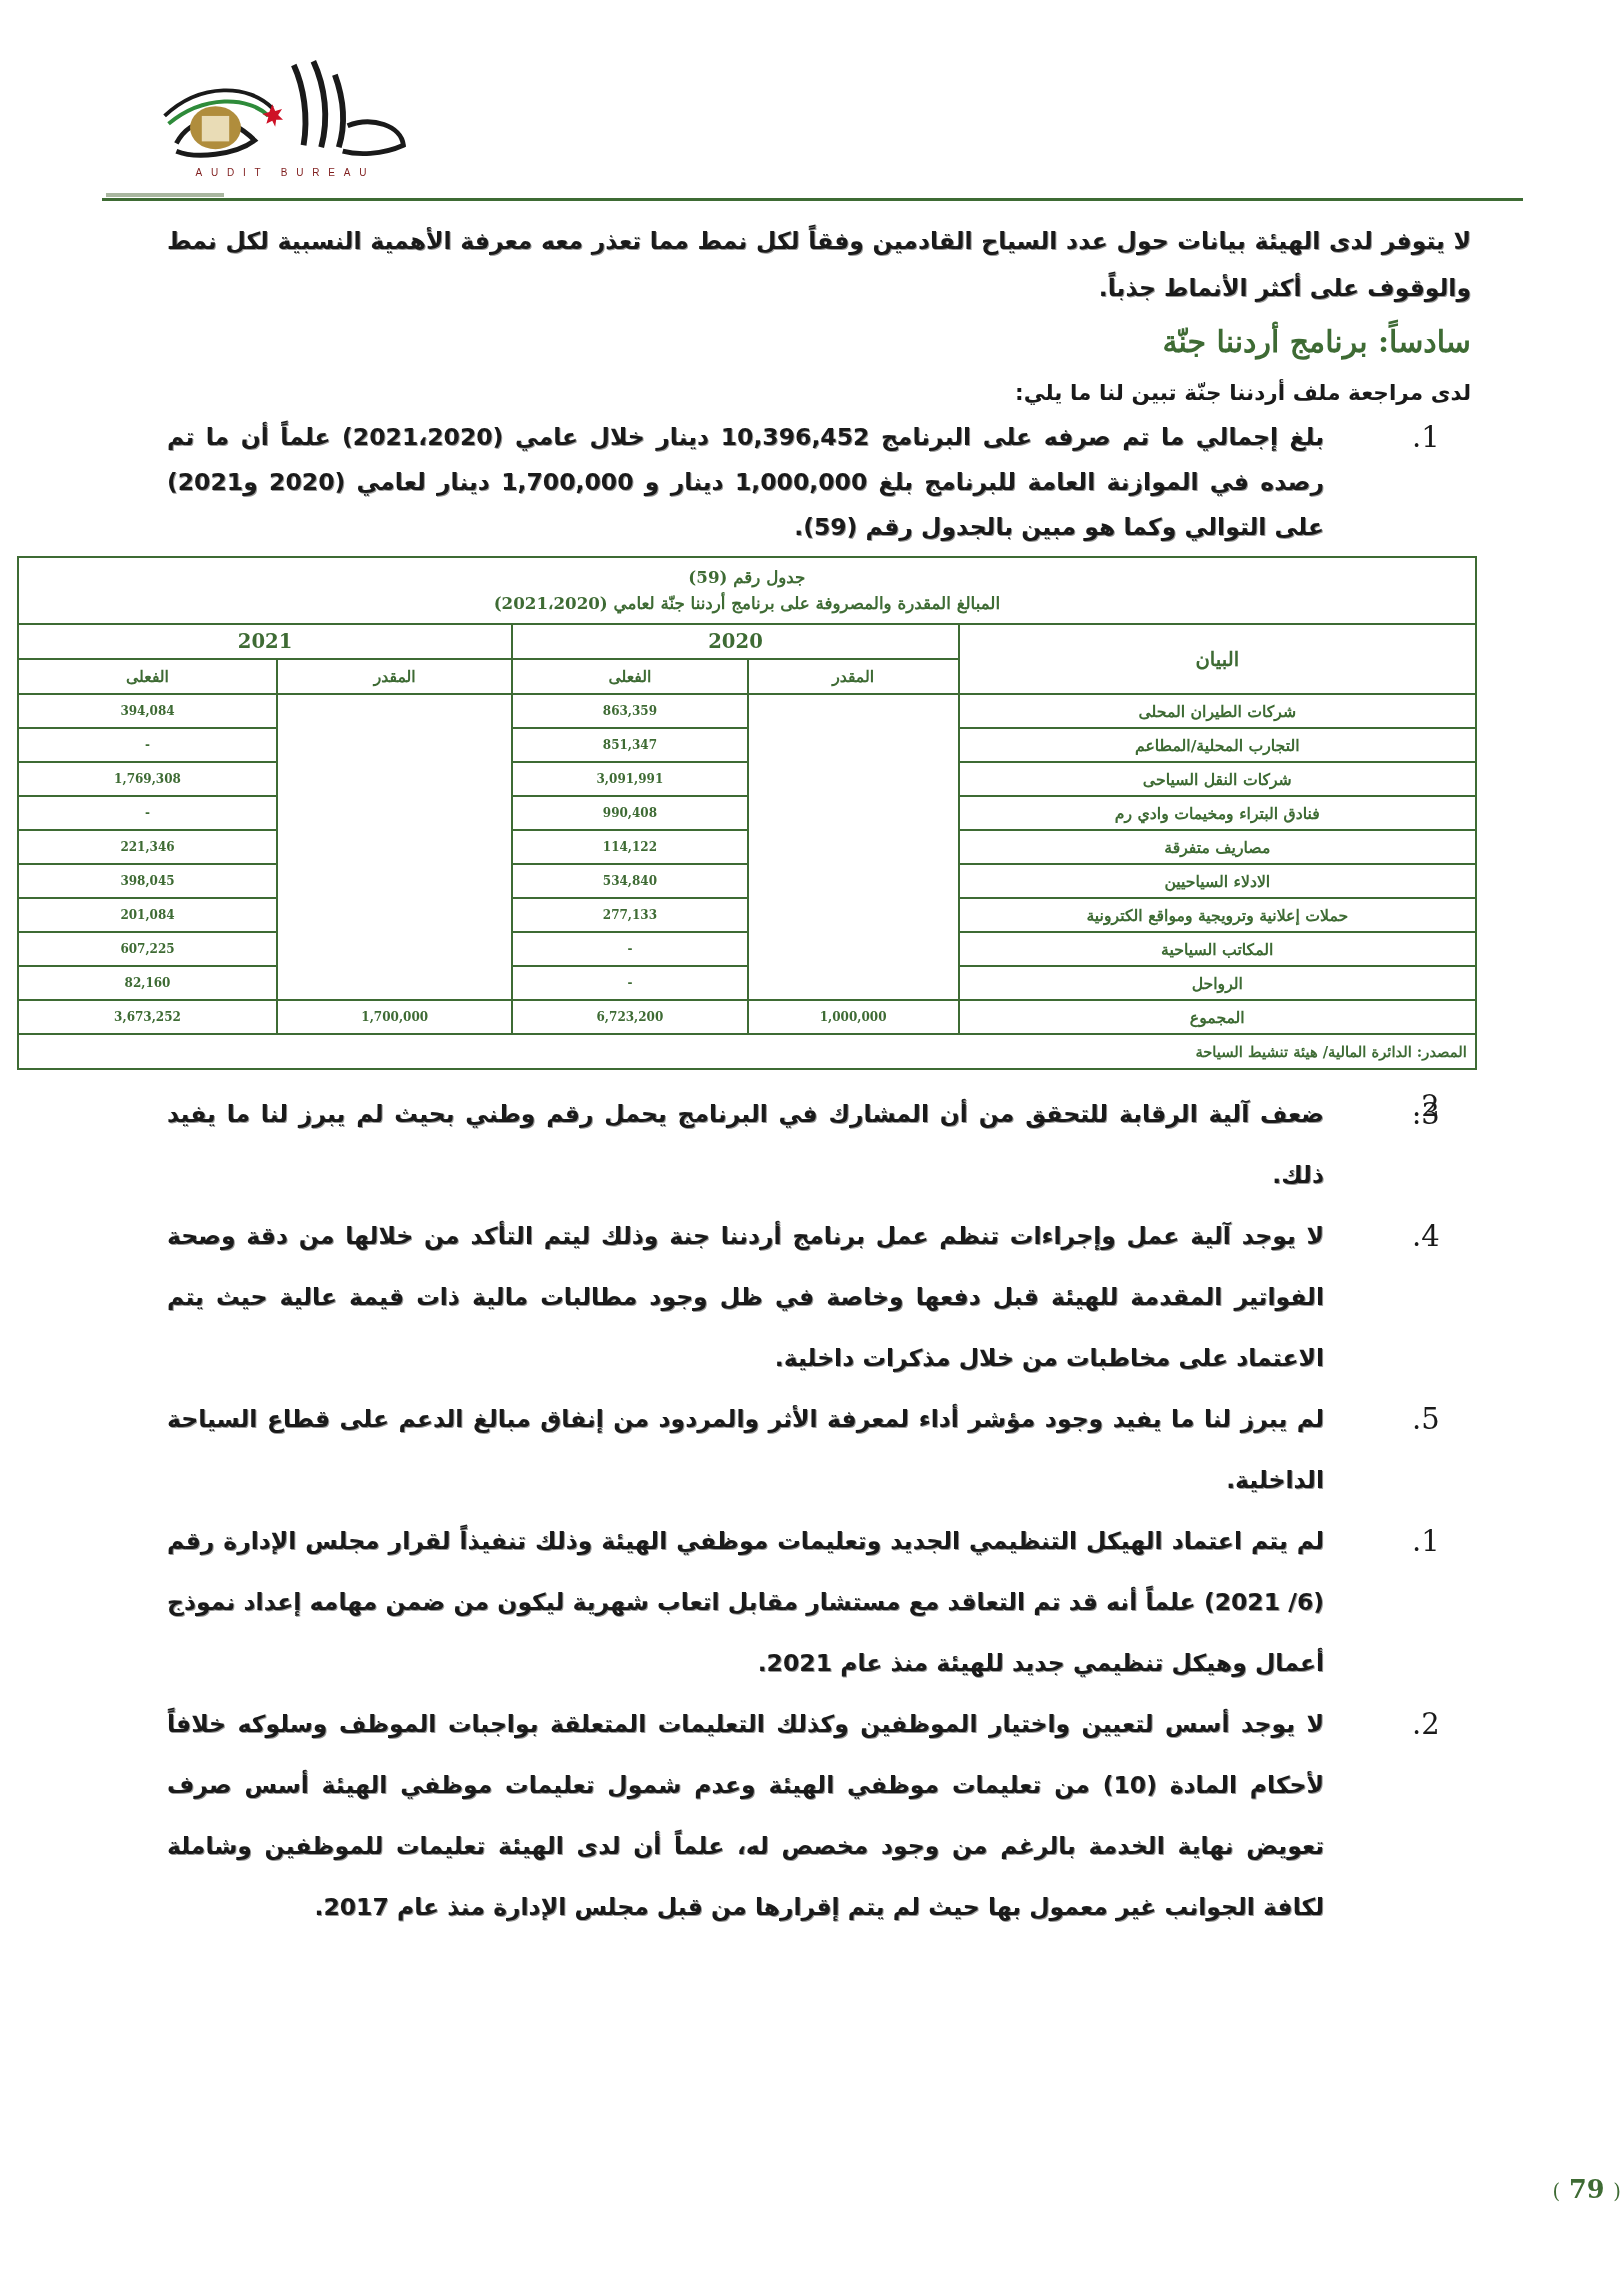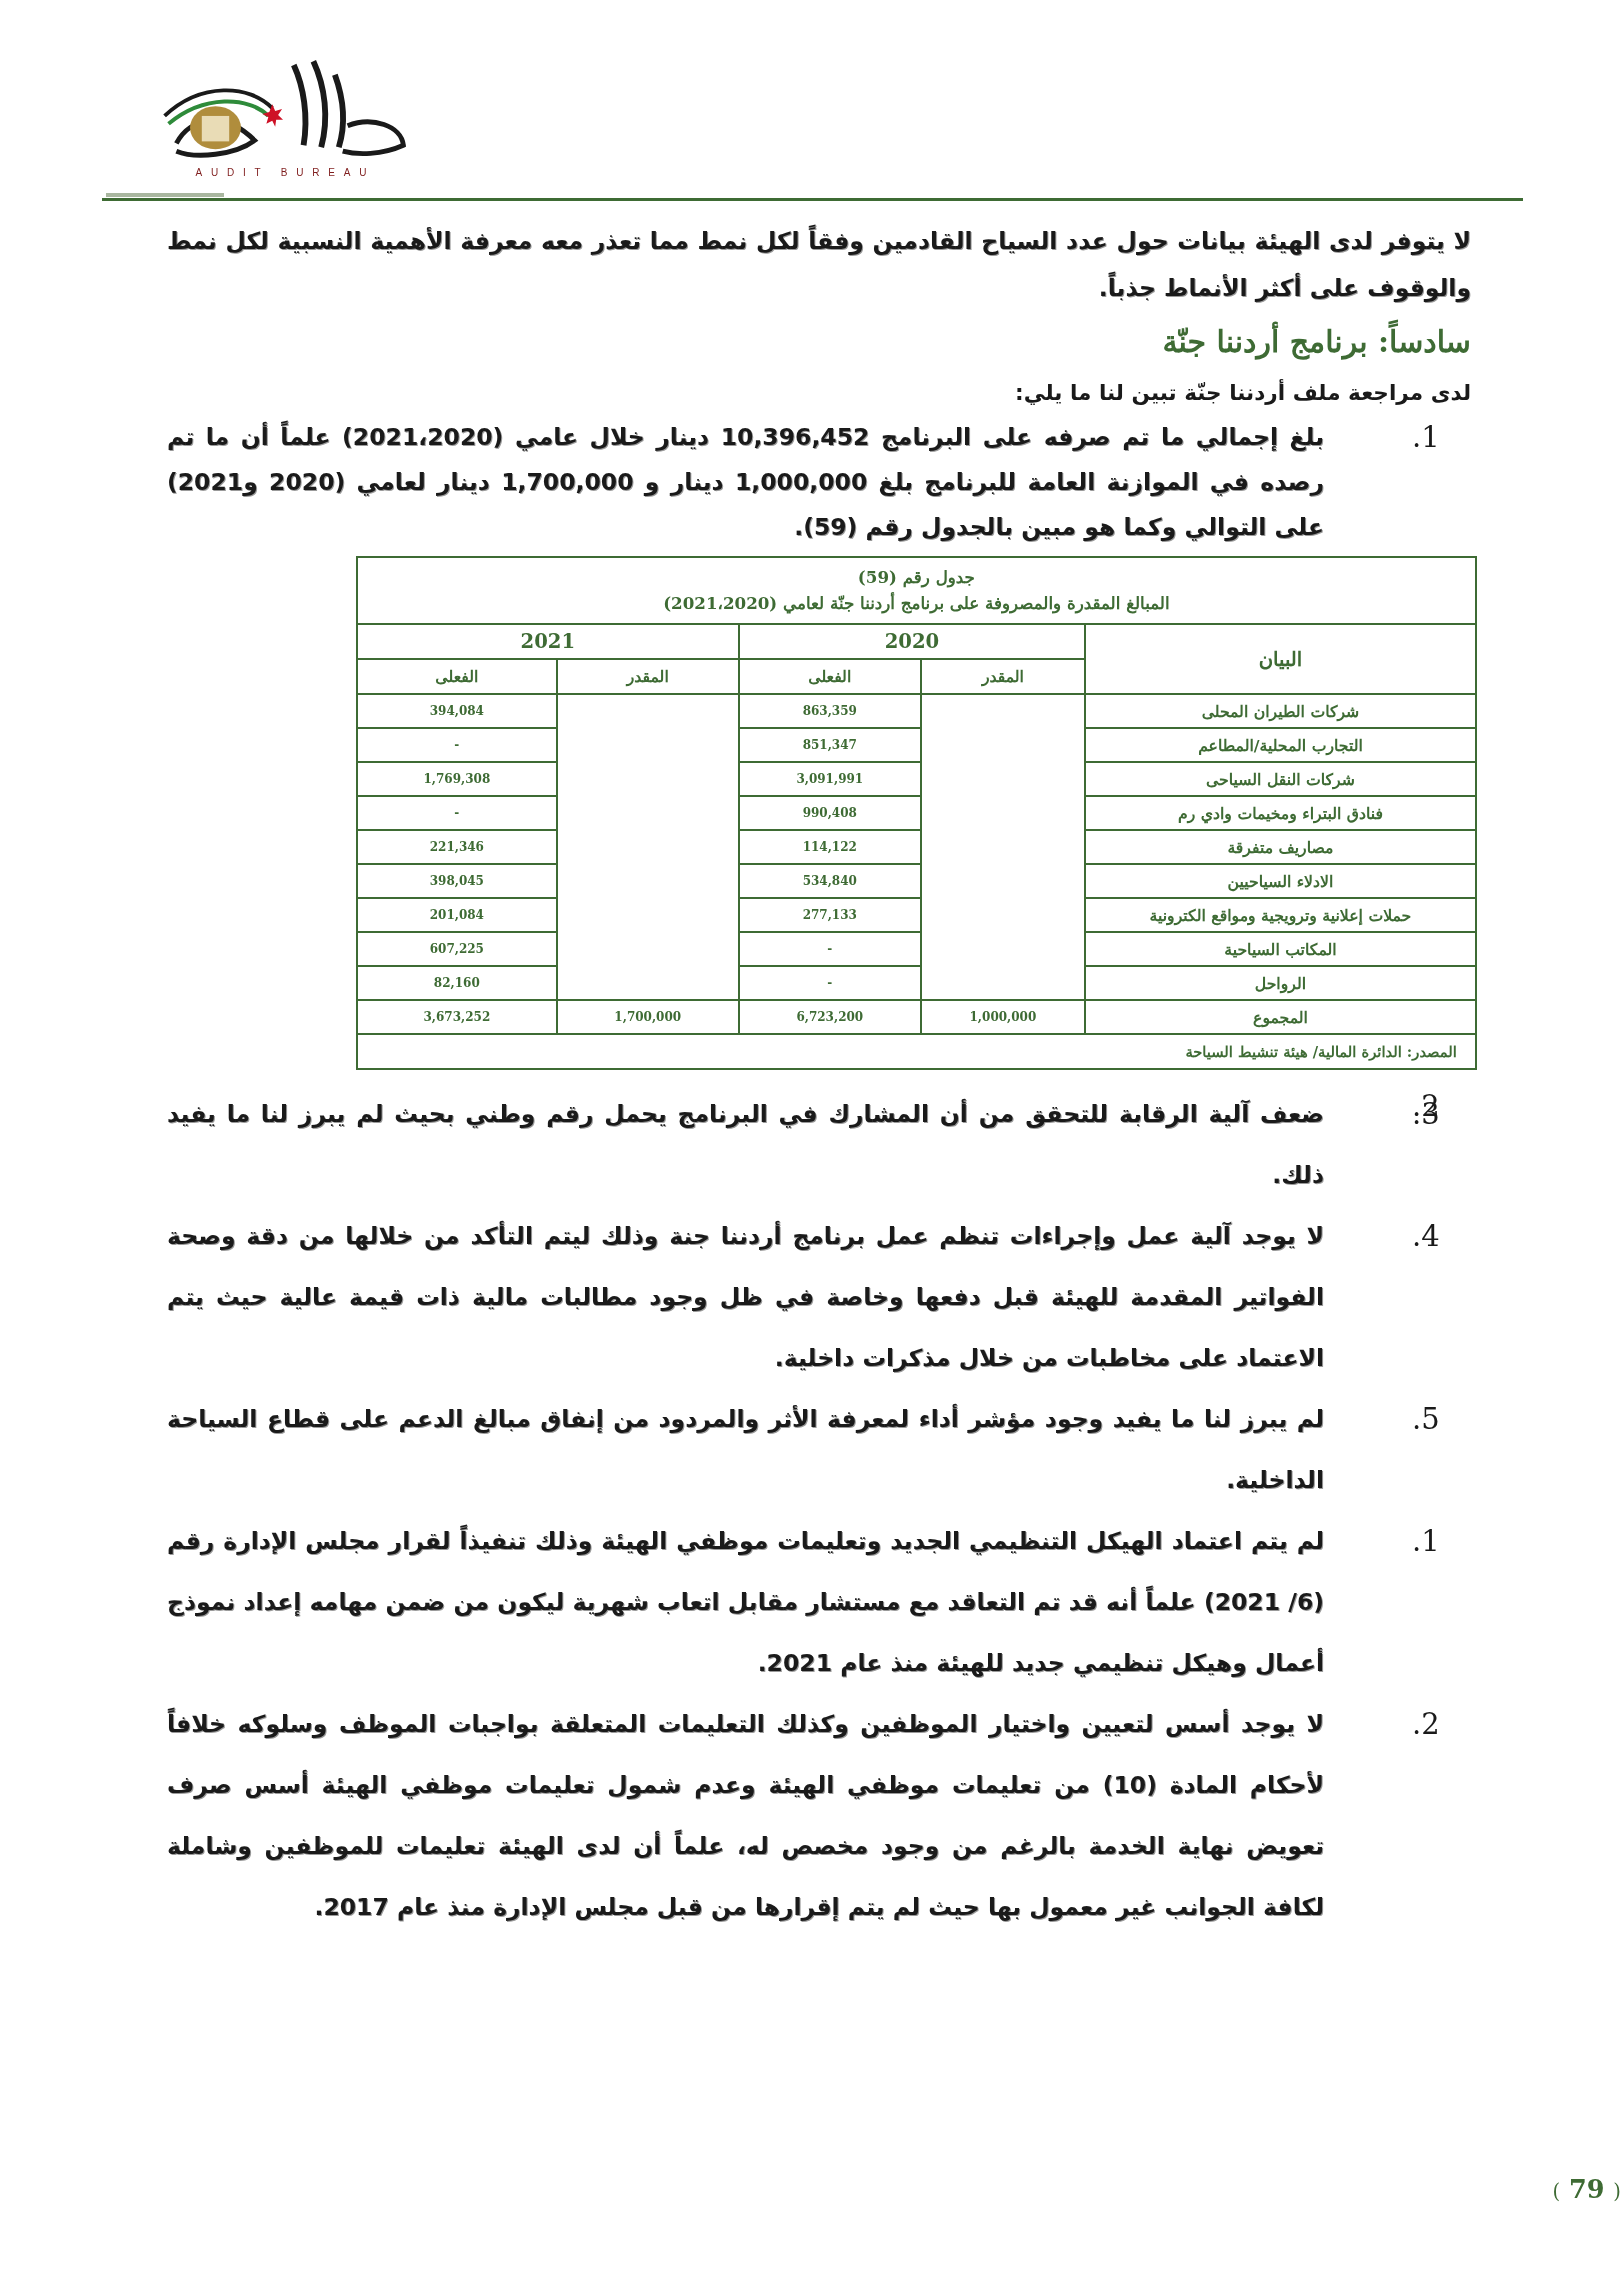--- a/index.html
+++ b/index.html
@@ -57,33 +57,33 @@
     .list-item.loose { line-height: 61px; }
     .item-num {
       position: absolute; right: 0; top: 0; width: 59px; text-align: left;
       font-family: "DejaVu Serif", "Liberation Serif", serif; font-weight: normal;
       font-size: 29px; direction: ltr; text-shadow: none;
     }
     .item-num::before { content: "."; }
     
     .table-wrap { margin: 5.9px -5.9px 13.7px -13.7px; }
     table.data-table {
-      width: 1121px; border-collapse: collapse; direction: rtl;
+      width: 1460px; border-collapse: collapse; direction: rtl;
       font-family: "DejaVu Serif", "Liberation Serif", serif; color: #3e6b34;
       border: 2px solid #3e6b34;
     }
     .data-table td, .data-table th {
       border: 2px solid #3e6b34; text-align: center; font-weight: bold;
       padding: 0; height: 32px; font-size: 12px;
     }
     .data-table .caption-cell { height: 65px; font-size: 16.7px; line-height: 25.5px; }
     .data-table .year-cell { font-size: 19.6px; height: 33px; }
     .data-table .sub-head { font-size: 15.7px; height: 33px; }
     .data-table td.label { text-align: center; font-size: 15.7px; }
-    .data-table .source-cell { text-align: right; padding-right: 18px; font-size: 14.7px; height: 33px; }
+    .data-table .source-cell { text-align: right; padding-right: 8px; font-size: 14.7px; height: 33px; }
     .c-label { width: 431px; }
     .c-est20 { width: 176px; }
     .c-act20 { width: 196px; }
     .c-est21 { width: 196px; }
     .c-act21 { width: 216px; }
     
     .page-number {
       position: absolute; left: 0; top: 2174px; width: 1621px; text-align: right;
       font-family: "DejaVu Serif", "Liberation Serif", serif; color: #3e6b34;
       font-size: 25.5px; font-weight: bold; direction: ltr;

